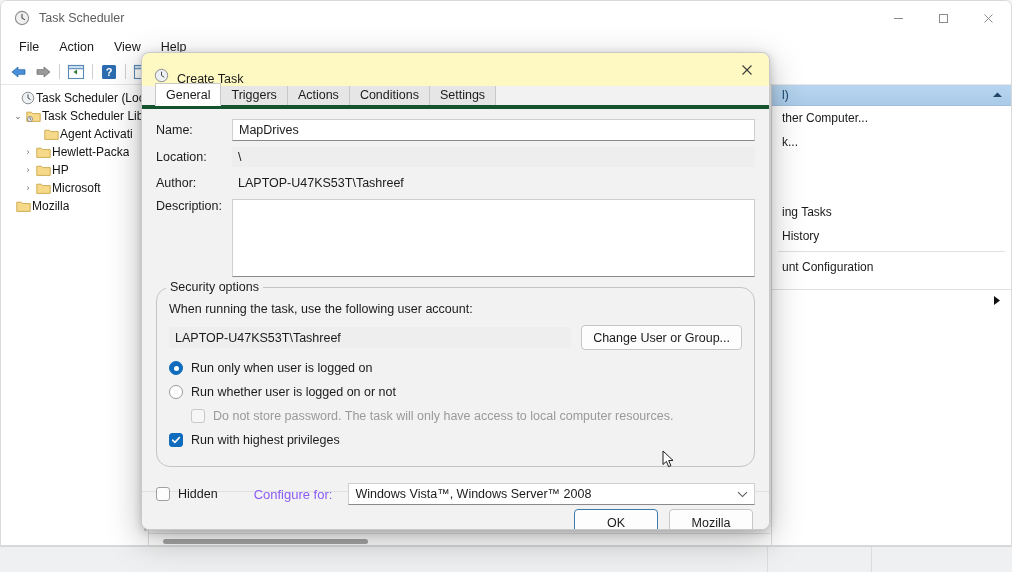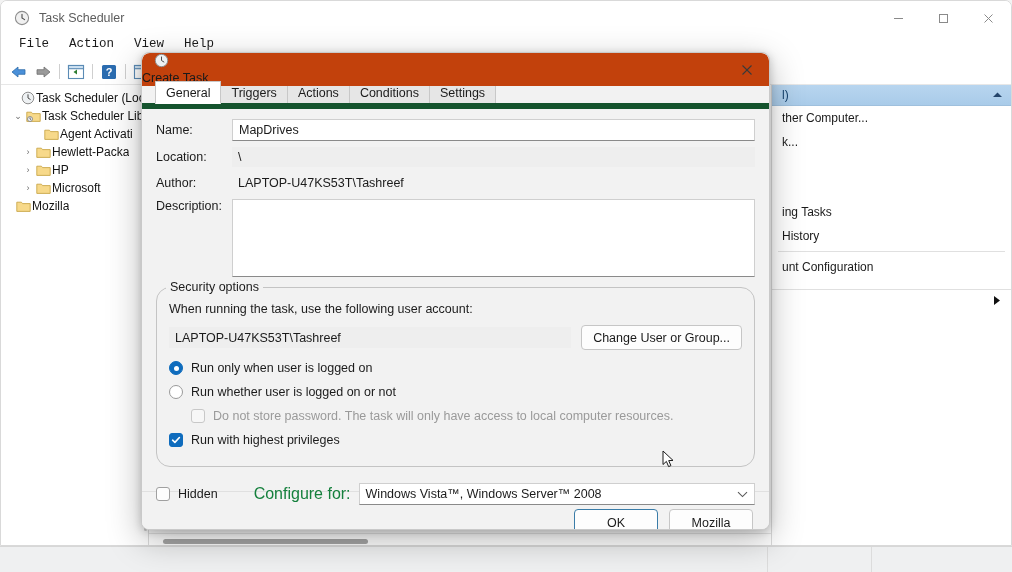--- a/index.html
+++ b/index.html
@@ -28,21 +28,21 @@
   }
   .title-icon { margin-left: 13px; margin-right: 9px; width: 16px; height: 16px; display:block; }
   .title-text { font-size: 12.5px; color: #5d5d5d; text-align: center; }
   .winbtns { position: absolute; right: 0; top: 0; height: 34px; display: flex; }
   .winbtn {
     width: 45px; height: 34px; display: flex; align-items: center; justify-content: center;
     color: #8a8a8a;
   }
 
   
-  .menubar { height: 24px; display: flex; padding-left: 8px; background:#fff;font-family:Liberation Mono, monospace; }
+  .menubar { height: 24px; display: flex; align-items: center; padding-left: 8px; background:#fff; }
   .menu-item { padding: 2px 10px; font-size: 12.5px; color: #1b1b1b; }
 
   
   .toolbar {
     height: 26px; display: flex; align-items: center; padding-left: 6px;
     background: #fff; border-bottom: 1px solid #e7e7e7;
   }
   .tb-btn { width: 24px; height: 22px; display:flex; align-items:center; justify-content:center; }
   .tb-sep { width: 1px; height: 15px; background: #cfcfcf; margin: 0 4px; }
 
@@ -110,36 +110,36 @@
   
   .dialog {
     position: absolute; left: 141px; top: 52px; width: 629px; height: 478px;
     background: #f2f2f2;
     border: 1px solid #c9c9c9;
     border-radius: 8px;
     box-shadow: 0 10px 34px rgba(0,0,0,.28), 0 2px 8px rgba(0,0,0,.18);
     overflow: hidden;
   }
   .dlg-title {
-    height: 33px; background: #c2410c; display: flex; align-items: flex-start;
-    position: relative; border-radius: 8px 8px 0 0; flex-direction: column;
+    height: 33px; background: #fef9c3; display: flex; align-items: flex-end;
+    position: relative; border-radius: 8px 8px 0 0;
   }
   .dlg-title .di { margin-left: 12px; margin-right: 8px; }
   .dlg-title .dt { font-size: 12.5px; color: #1b1b1b; }
   .dlg-close {
     position: absolute; right: 0; top: 0; width: 44px; height: 33px;
     display: flex; align-items: center; justify-content: center; color: #3a3a3a;
     border-radius: 0 8px 0 0;
   }
 
   
   .tabstrip {
     height: 23px; display: flex; align-items: flex-end;
     padding-left: 13px; background: #f2f2f2;
-    border-bottom: 6px solid #14532d;
+    border-bottom: 4px solid #14532d;
   }
   .tab {
     height: 22px; padding: 0 10px; display: flex; align-items: center;
     font-size: 12.5px; color: #1b1b1b;
     background: #e6e6e6; border: 1px solid #c8c8c8;
     border-bottom: none; margin-right: -1px;
   }
   .tab.active {
     background: #ffffff; position: relative; z-index: 2;
     border-bottom: 1px solid #ffffff; margin-bottom: -1px; height: 23px;
@@ -218,21 +218,21 @@
   .cbox.checked { background: #0f6cbd; border-color: #0f6cbd; }
   .cbox.disabled { border-color: #c8c8c8; background: #f7f7f7; }
   .cbox .tick { display: none; }
   .cbox.checked .tick { display: block; }
 
   
   .cfgrow {
     display: flex; align-items: center; margin-top: 16px;
   }
   .cfg-label { font-size: 12.5px; color: #1b1b1b; margin-left: 8px; }
-  .cfg-for { font-size: 16px; color: #15803d; margin-left: 36px; margin-right: 8px; }
+  .cfg-for { font-size: 13px; color: #8b5cf6; margin-left: 36px; margin-right: 16px; }
   .select {
     flex: 1; height: 22px; background: #ffffff;
     border: 1px solid #cfcfcf; border-bottom: 1px solid #8a8a8a;
     display: flex; align-items: center; padding: 0 6px;
     font-size: 12.5px; color: #1b1b1b; justify-content: space-between;
   }
 
   
   .dlg-footer {
     height: 62px; background: #f2f2f2; border-top: 1px solid #e0e0e0;

